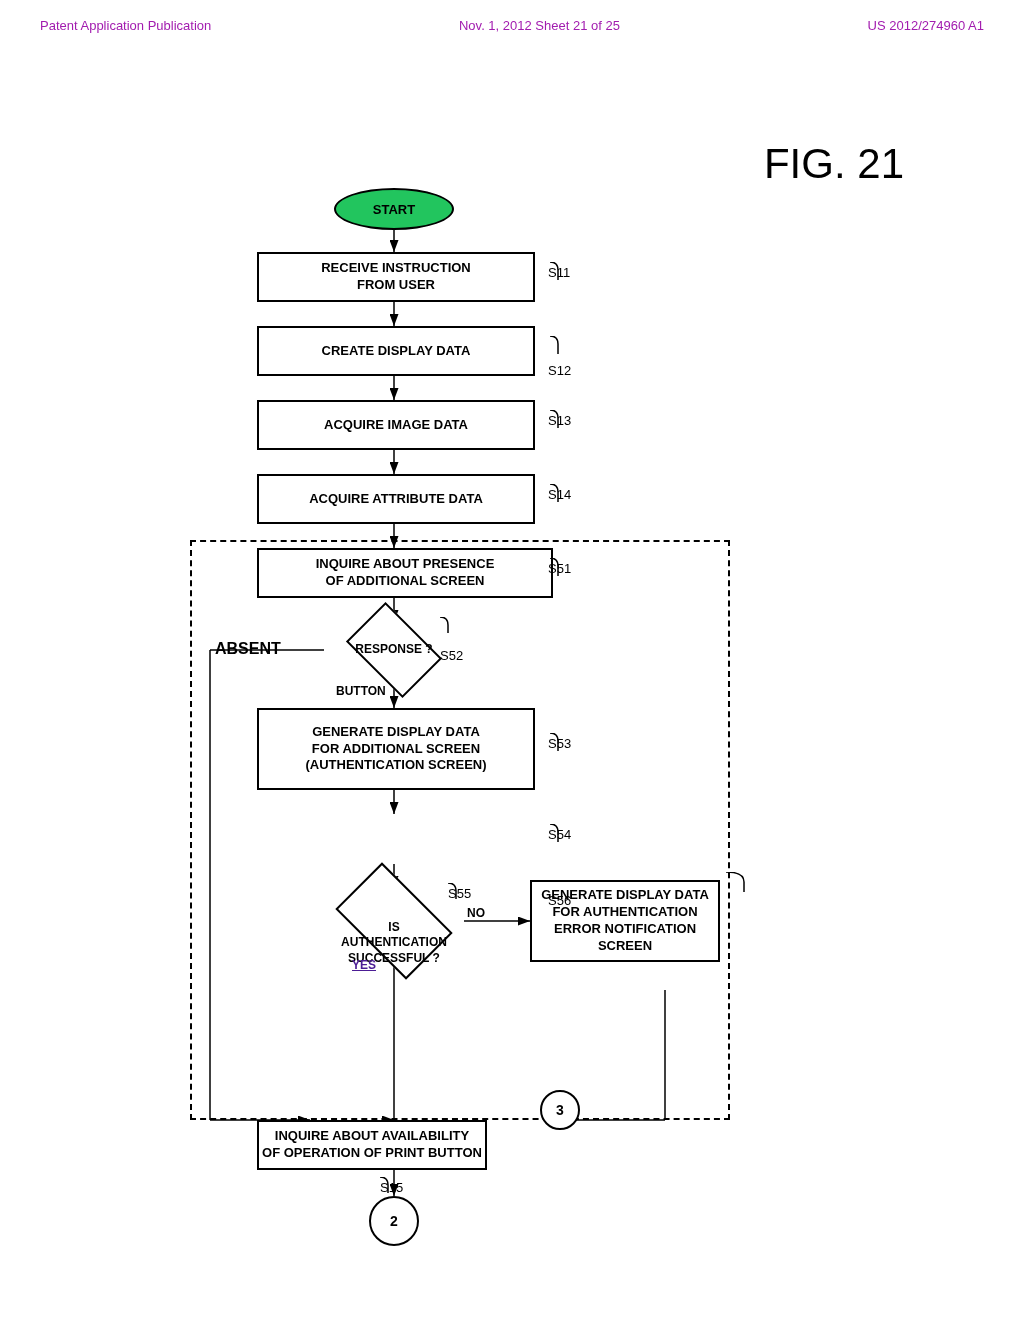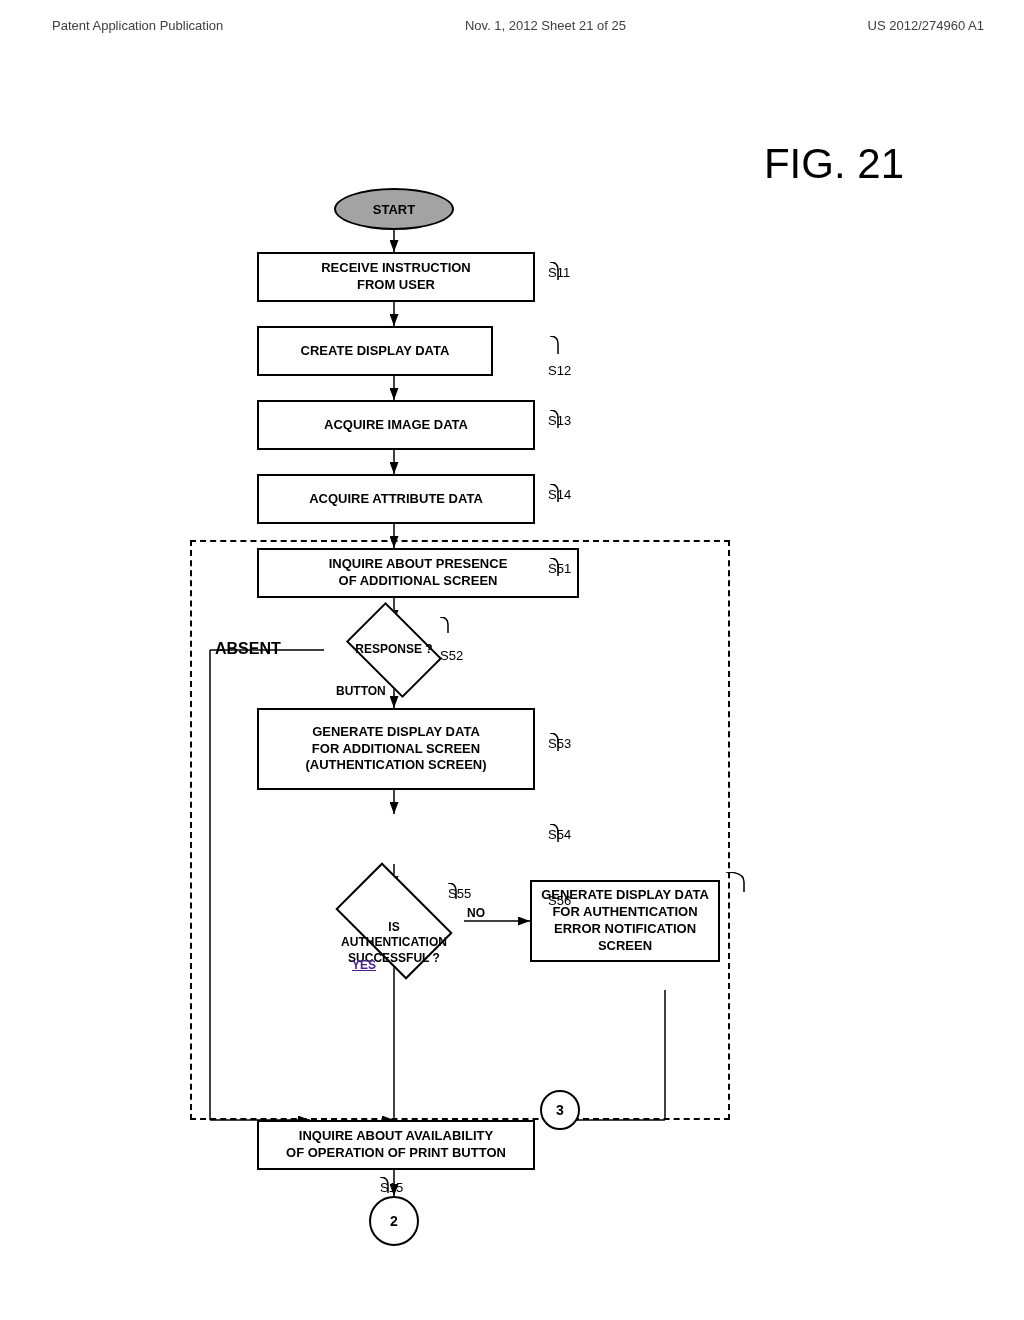--- a/index.html
+++ b/index.html
@@ -8,23 +8,23 @@
       height: 1320px;
       background: #ffffff;
       font-family: Arial, Helvetica, sans-serif;
       position: relative;
       overflow: hidden;
     }
 
     .page-header {
       display: flex;
       justify-content: space-between;
-      padding: 18px 40px 0 52px;
+      padding: 18px 40px 0 40px;
       font-size: 13px;
-      color: #404040;
+      color: #a21caf;
     }
 
     .diagram-container {
       position: absolute;
       top: 80px;
       left: 0;
       width: 1024px;
       height: 1240px;
     }
 
@@ -50,21 +50,21 @@
       font-size: 13px;
       font-weight: bold;
       color: #000;
       line-height: 1.3;
     }
 
     .flow-oval {
       position: absolute;
       border: 2px solid #000;
       border-radius: 50%;
-      background: #a3a3a3;
+      background: #22c55e;
       display: flex;
       align-items: center;
       justify-content: center;
       text-align: center;
       font-size: 13px;
       font-weight: bold;
       color: #000;
     }
 
     .flow-diamond-inner {
@@ -212,21 +212,21 @@
 
   <div class="flow-box" style="left:257px; top:172px; width:278px; height:50px;">
     <span style="white-space:pre-line;">RECEIVE INSTRUCTION
 FROM USER</span>
   </div>
   <div class="step-label" style="left:548px; top:185px;">S11</div>
   <svg style="position:absolute;left:540px;top:182px;width:20px;height:18px;">
     <path d="M10,0 Q18,0 18,8 L18,18" stroke="#000" stroke-width="1.5" fill="none"></path>
   </svg>
 
-  <div class="flow-box" style="left:257px; top:246px; width:236px; height:50px;">
+  <div class="flow-box" style="left:257px; top:246px; width:278px; height:50px;">
     <span>CREATE DISPLAY DATA</span>
   </div>
   <div class="step-label" style="left:548px; top:259px;margin-top:24px;">S12</div>
   <svg style="position:absolute;left:540px;top:256px;width:20px;height:18px;">
     <path d="M10,0 Q18,0 18,8 L18,18" stroke="#000" stroke-width="1.5" fill="none"></path>
   </svg>
 
   <div class="flow-box" style="left:257px; top:320px; width:278px; height:50px;">
     <span>ACQUIRE IMAGE DATA</span>
   </div>
@@ -238,21 +238,21 @@
   <div class="flow-box" style="left:257px; top:394px; width:278px; height:50px;">
     <span>ACQUIRE ATTRIBUTE DATA</span>
   </div>
   <div class="step-label" style="left:548px; top:407px;">S14</div>
   <svg style="position:absolute;left:540px;top:404px;width:20px;height:18px;">
     <path d="M10,0 Q18,0 18,8 L18,18" stroke="#000" stroke-width="1.5" fill="none"></path>
   </svg>
 
   <div class="dashed-rect" style="left:190px; top:460px; width:540px; height:580px;"></div>
 
-  <div class="flow-box" style="left:257px; top:468px; width:322px; height:50px;">
+  <div class="flow-box" style="left:257px; top:468px; width:296px; height:50px;">
     <span style="white-space:pre-line;">INQUIRE ABOUT PRESENCE
 OF ADDITIONAL SCREEN</span>
   </div>
   <div class="step-label" style="left:548px; top:481px;">S51</div>
   <svg style="position:absolute;left:540px;top:478px;width:20px;height:18px;">
     <path d="M10,0 Q18,0 18,8 L18,18" stroke="#000" stroke-width="1.5" fill="none"></path>
   </svg>
 
   <div class="flow-diamond-inner" style="left:354px; top:542px; width:80px; height:56px;"></div>
   <div class="flow-diamond-label" style="left:324px; top:546px; width:140px; height:48px;">
@@ -300,21 +300,21 @@
   <div class="flow-box" style="left:530px; top:800px; width:190px; height:82px;">
     <span style="white-space:pre-line;">GENERATE DISPLAY DATA
 FOR AUTHENTICATION
 ERROR NOTIFICATION SCREEN</span>
   </div>
   <div class="step-label" style="left:548px; top:813px;">S56</div>
   <svg style="position:absolute;left:716px;top:792px;width:30px;height:20px;">
     <path d="M10,0 Q28,0 28,10 L28,20" stroke="#000" stroke-width="1.5" fill="none"></path>
   </svg>
 
-  <div class="flow-box" style="left:257px; top:1040px; width:278px; height:50px;">
+  <div class="flow-box" style="left:257px; top:1040px; width:230px; height:50px;">
     <span style="white-space:pre-line;">INQUIRE ABOUT AVAILABILITY
 OF OPERATION OF PRINT BUTTON</span>
   </div>
   <div class="step-label" style="left:380px; top:1100px;">S15</div>
   <svg style="position:absolute;left:372px;top:1097px;width:18px;height:16px;">
     <path d="M8,0 Q16,0 16,8 L16,16" stroke="#000" stroke-width="1.5" fill="none"></path>
   </svg>
 
   <div class="flow-circle" style="left:369px; top:1116px; width:50px; height:50px;">
     <span>2</span>

